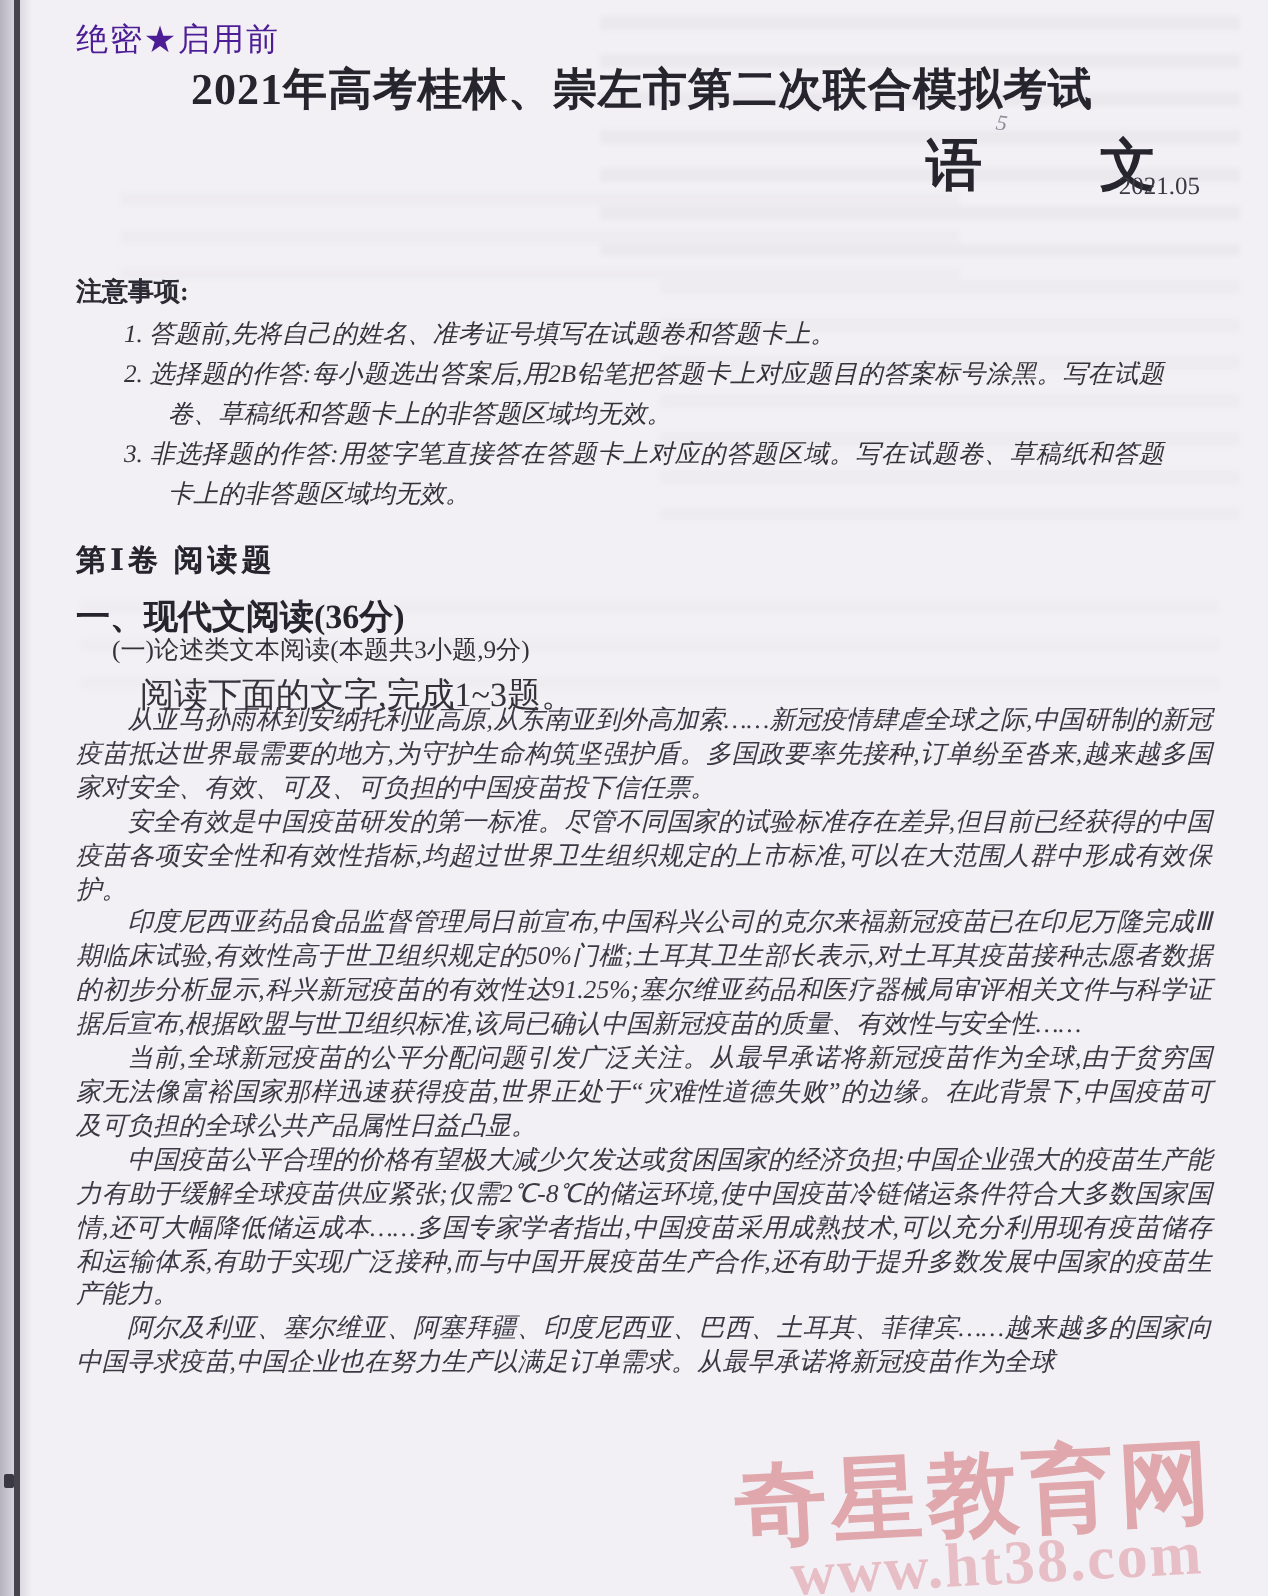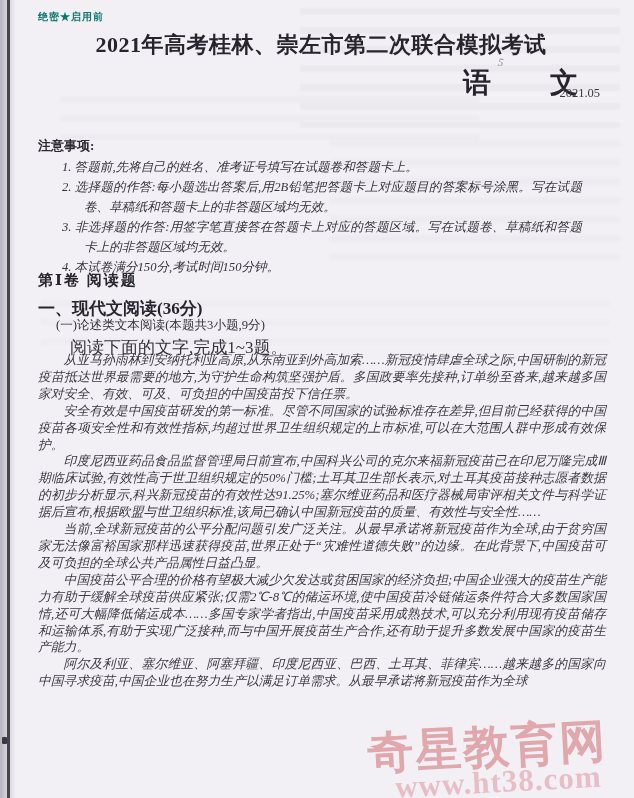--- a/index.html
+++ b/index.html
@@ -27,21 +27,21 @@
       rgba(150,146,162,.14) 0px, rgba(150,146,162,.14) 7px,
       rgba(242,240,244,0) 7px, rgba(242,240,244,0) 19px);
     filter:blur(1.2px);
   }
   .ghost.g1{left:300px;top:8px;width:320px;height:120px;}
   .ghost.g2{left:330px;top:140px;width:290px;height:120px;opacity:.35;}
   .ghost.g3{left:40px;top:300px;width:570px;height:56px;opacity:.22;}
   .ghost.g4{left:60px;top:96px;width:420px;height:44px;opacity:.3;}
 
   .classification{position:absolute;left:38px;top:10px;
-    font-size:10px;font-weight:bold;letter-spacing:1px;color:#0f766e;}
+    font-size:16px;font-weight:normal;letter-spacing:1px;color:#4c1d95;}
   .title{position:absolute;left:38px;top:30px;width:566px;text-align:center;
     font-size:22px;font-weight:bold;letter-spacing:.5px;color:#26252e;}
   .subject{position:absolute;left:38px;top:64px;width:566px;text-align:right;
     font-size:28px;font-weight:bold;letter-spacing:26px;text-indent:26px;color:#26252e;}
   .exam-date{position:absolute;right:34px;top:86px;font-size:12.5px;color:#3a3943;}
   .pencil-mark{position:absolute;left:498px;top:56px;font-size:11px;color:#8e8c99;
     font-style:italic;transform:rotate(8deg);}
 
   .notice-heading{position:absolute;left:38px;top:137px;
     font-size:13px;font-weight:bold;color:#2c2b34;}
@@ -89,21 +89,20 @@
   <div class="title">2021年高考桂林、崇左市第二次联合模拟考试</div>
   <div class="subject">语  文</div>
   <div class="exam-date">2021.05</div>
   <div class="pencil-mark">5</div>
 
   <div class="notice-heading">注意事项:</div>
   <ul class="notice-list">
     <li>1. 答题前,先将自己的姓名、准考证号填写在试题卷和答题卡上。</li>
     <li>2. 选择题的作答:每小题选出答案后,用2B铅笔把答题卡上对应题目的答案标号涂黑。写在试题卷、草稿纸和答题卡上的非答题区域均无效。</li>
     <li>3. 非选择题的作答:用签字笔直接答在答题卡上对应的答题区域。写在试题卷、草稿纸和答题卡上的非答题区域均无效。</li>
-    <li>4. 本试卷满分150分,考试时间150分钟。</li>
   </ul>
 
   <div class="volume-heading">第Ⅰ卷  阅读题</div>
   <div class="part-heading">一、现代文阅读(36分)</div>
   <div class="subpart-heading">(一)论述类文本阅读(本题共3小题,9分)</div>
   <div class="instruction">阅读下面的文字,完成1~3题。</div>
 
   <div class="passage">
     <p>从亚马孙雨林到安纳托利亚高原,从东南亚到外高加索……新冠疫情肆虐全球之际,中国研制的新冠疫苗抵达世界最需要的地方,为守护生命构筑坚强护盾。多国政要率先接种,订单纷至沓来,越来越多国家对安全、有效、可及、可负担的中国疫苗投下信任票。</p>
     <p>安全有效是中国疫苗研发的第一标准。尽管不同国家的试验标准存在差异,但目前已经获得的中国疫苗各项安全性和有效性指标,均超过世界卫生组织规定的上市标准,可以在大范围人群中形成有效保护。</p>

